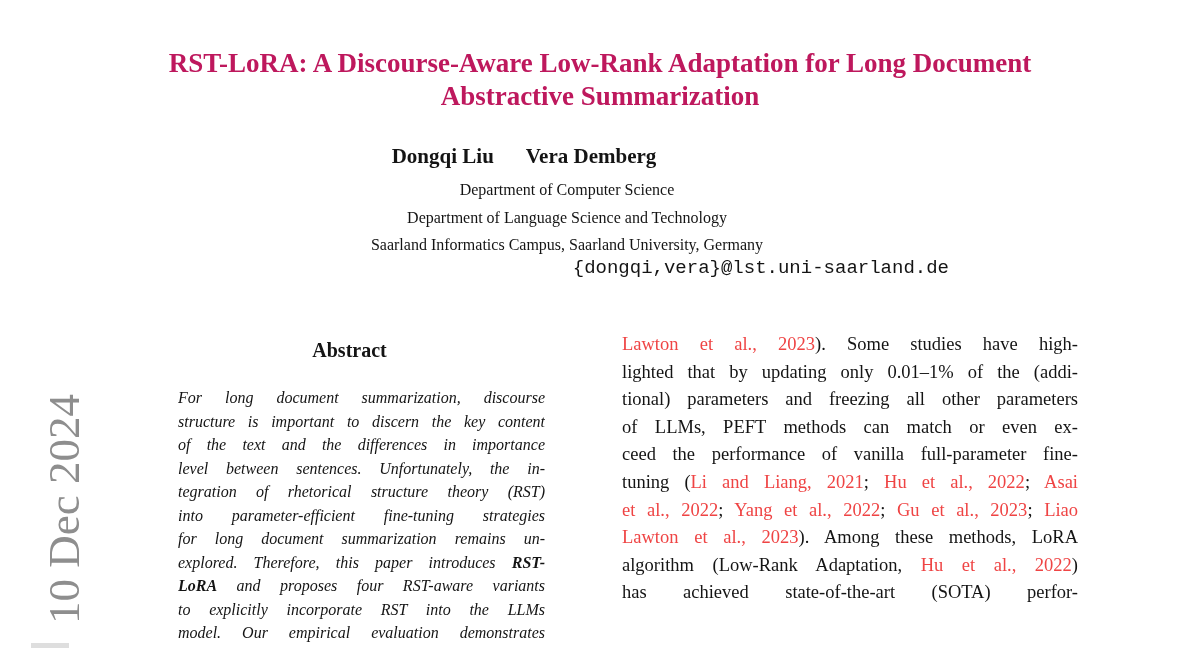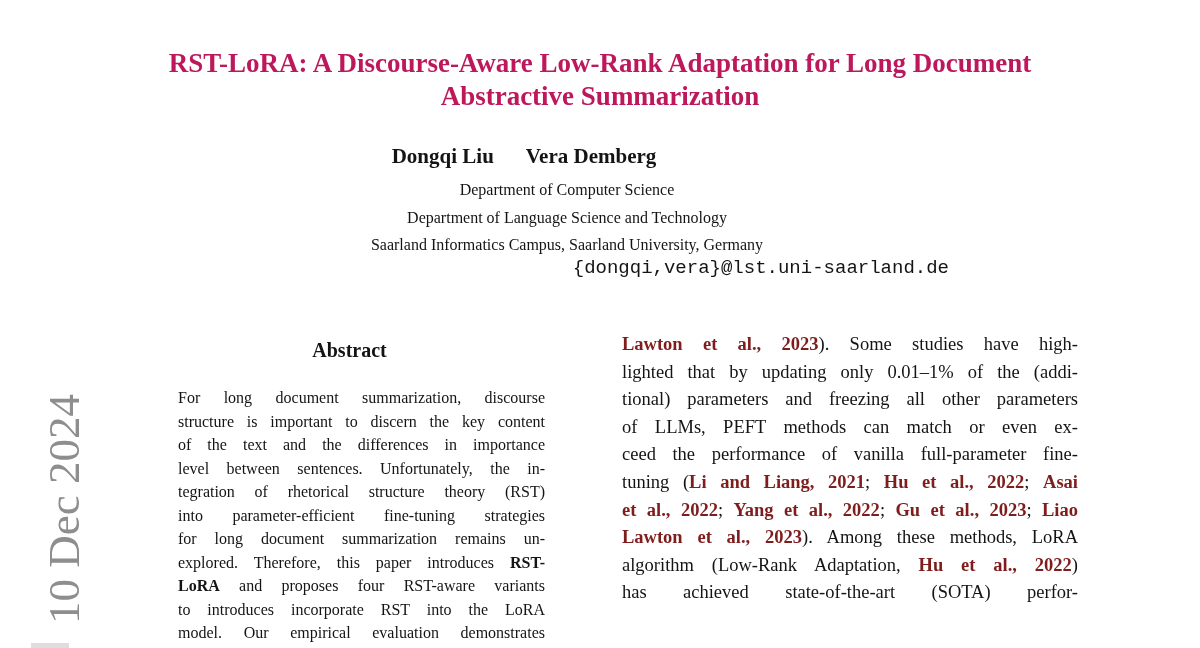--- a/index.html
+++ b/index.html
@@ -93,40 +93,41 @@
   #abstract-body {
     position: absolute;
     top: 386px;
     left: 178px;
     width: 367px;
     font-size: 16px;
   }
   #abstract-body .line {
     height: 23.5px;
     line-height: 23.5px;
+    font-style: italic;
   }
   #body-column {
     position: absolute;
     top: 331px;
     left: 622px;
     width: 456px;
     font-size: 18.5px;
   }
   #body-column .line {
     height: 27.6px;
     line-height: 27.6px;
   }
   .line {
     text-align: justify;
     text-align-last: justify;
     overflow: hidden;
     white-space: normal;
   }
   .bold { font-weight: bold; }
-  .cite { color: #7f1d1d; font-weight: bold; }
+  .cite { color: #ef4444; }
 </style>
 </head>
 <body>
 
 <div id="page">
 
   <div id="watermark">10 Dec 2024</div>
 
   <div id="watermark-cutoff"></div>
 
@@ -152,21 +153,21 @@
   <div id="abstract-body">
       <div class="line"><span>For long document summarization, discourse</span></div>
       <div class="line"><span>structure is important to discern the key content</span></div>
       <div class="line"><span>of the text and the differences in importance</span></div>
       <div class="line"><span>level between sentences. Unfortunately, the in-</span></div>
       <div class="line"><span>tegration of rhetorical structure theory (RST)</span></div>
       <div class="line"><span>into parameter-efficient fine-tuning strategies</span></div>
       <div class="line"><span>for long document summarization remains un-</span></div>
       <div class="line"><span>explored. Therefore, this paper introduces </span><span class="bold">RST-</span></div>
       <div class="line"><span class="bold">LoRA</span><span> and proposes four RST-aware variants</span></div>
-      <div class="line"><span>to introduces incorporate RST into the LoRA</span></div>
+      <div class="line"><span>to explicitly incorporate RST into the LLMs</span></div>
       <div class="line"><span>model. Our empirical evaluation demonstrates</span></div>
     </div>
 
   <div id="body-column">
       <div class="line"><span class="cite">Lawton et al., 2023</span><span>).  Some studies have high-</span></div>
       <div class="line"><span>lighted that by updating only 0.01–1% of the (addi-</span></div>
       <div class="line"><span>tional) parameters and freezing all other parameters</span></div>
       <div class="line"><span>of LLMs, PEFT methods can match or even ex-</span></div>
       <div class="line"><span>ceed the performance of vanilla full-parameter fine-</span></div>
       <div class="line"><span>tuning (</span><span class="cite">Li and Liang, 2021</span><span>; </span><span class="cite">Hu et al., 2022</span><span>; </span><span class="cite">Asai</span></div>

